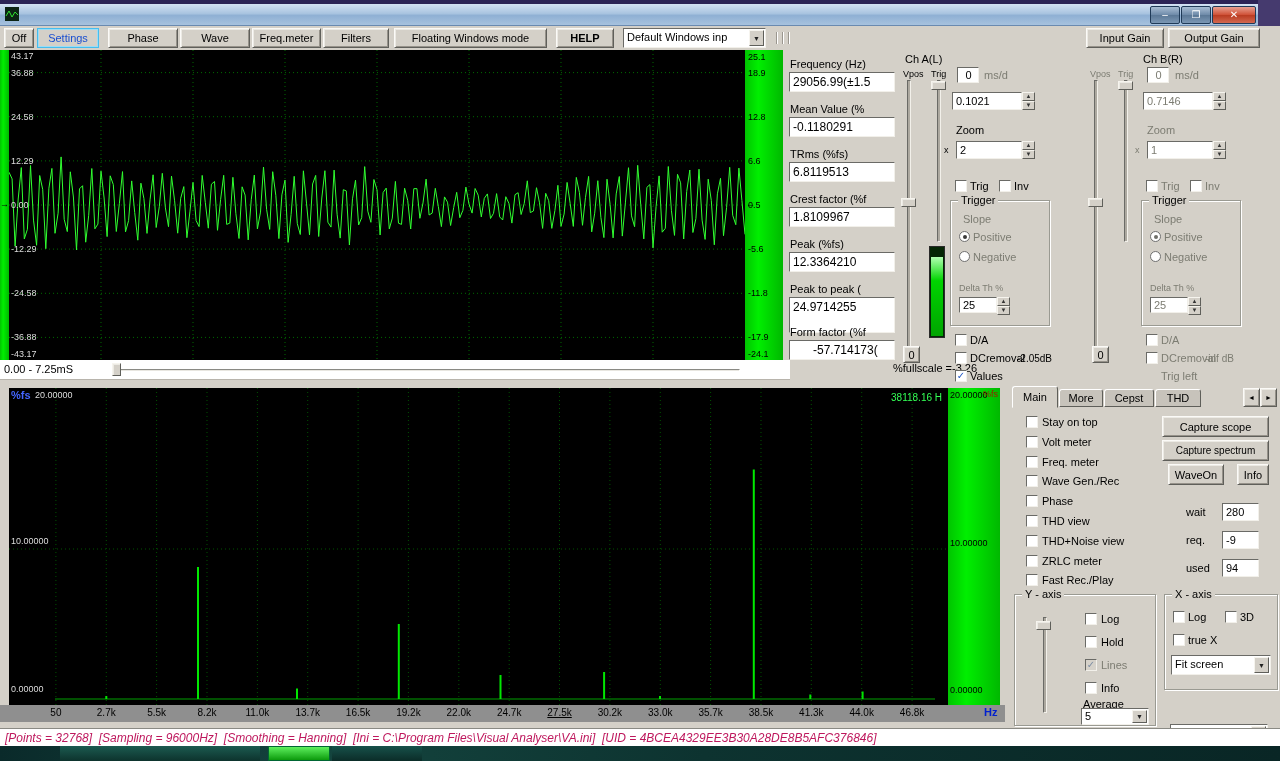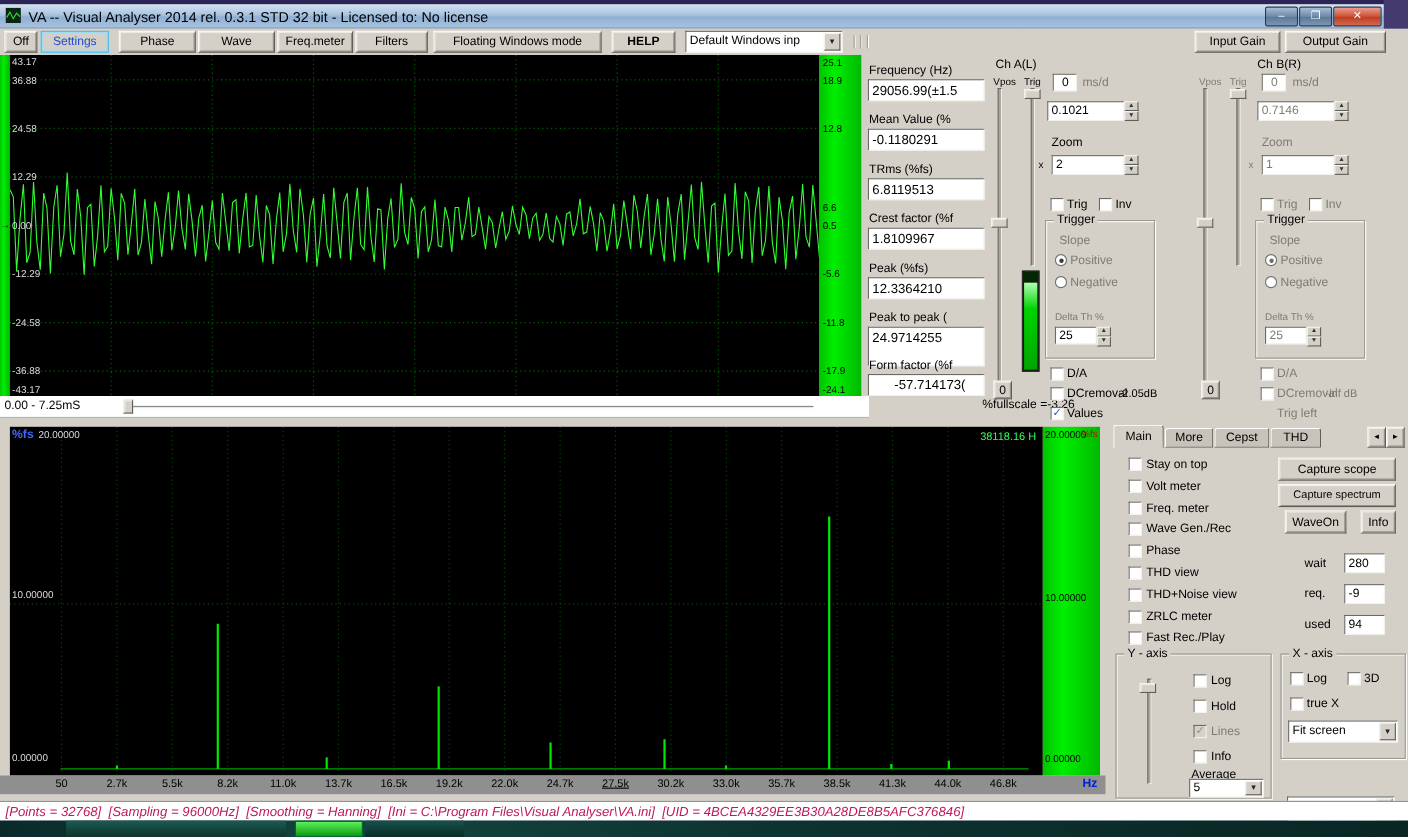--- a/index.html
+++ b/index.html
@@ -84,21 +84,20 @@
 
   <div class="win">
 
     <div class="titlebar">
       <span class="appicon">
         <svg width="14" height="14">
             <rect width="14" height="14" fill="#0c2414"></rect>
             <polyline points="1,9 4,4 7,10 10,5 13,8" stroke="#30e030" fill="none" stroke-width="1"></polyline>
           </svg>
       </span>
-      <span class="title">VA -- Visual Analyser 2014 rel. 0.3.1 STD 32 bit - Licensed to: No license</span>
       <div class="wbtn" style="left:1150px;width:30px;">–</div>
       <div class="wbtn" style="left:1181px;width:30px;">❐</div>
       <div class="wbtn close" style="left:1212px;width:44px;">✕</div>
     </div>
 
     <div class="toolbar">
       <div class="B" style="left:4px;top:2px;width:30px;height:20px;">Off</div>
       <div class="B hl" style="left:37px;top:2px;width:62px;height:20px;">Settings</div>
       <div class="B" style="left:108px;top:2px;width:70px;height:20px;">Phase</div>
       <div class="B" style="left:180px;top:2px;width:70px;height:20px;">Wave</div>
@@ -148,21 +147,21 @@
           <span class="scope-ylab" style="top: 238.253px;">-24.58</span>
           <span class="scope-ylab" style="top: 282.416px;">-36.88</span>
           <span class="scope-ylab" style="top: 299px;">-43.17</span>
         </div>
     </div>
     <div class="greenbar" style="left:745px;top:46px;width:38px;height:310px;">
       <div class="ov" id="scope-barlabels">
           <span class="bar-lab" style="top: 2px;">25.1</span>
           <span class="bar-lab" style="top: 17.584px;">18.9</span>
           <span class="bar-lab" style="top: 61.7466px;">12.8</span>
-          <span class="bar-lab" style="top: 105.873px; margin-top: 28px;">6.6</span>
+          <span class="bar-lab" style="top: 105.873px;">6.6</span>
           <span class="bar-lab" style="top: 150px;">0.5</span>
           <span class="bar-lab" style="top: 194.127px;">-5.6</span>
           <span class="bar-lab" style="top: 238.253px;">-11.8</span>
           <span class="bar-lab" style="top: 282.416px;">-17.9</span>
           <span class="bar-lab" style="top: 299px;">-24.1</span>
         </div>
       <span class="L9" style="left:1px;top:149px;">←</span>
     </div>
 
     <div class="abs" style="left:0;top:356px;width:790px;height:20px;background:#fff;border-bottom:1px solid #b8b4ac;">

